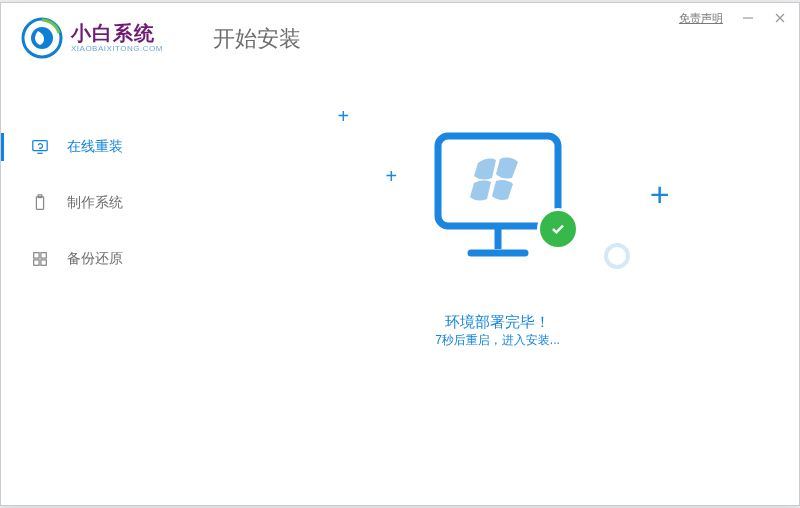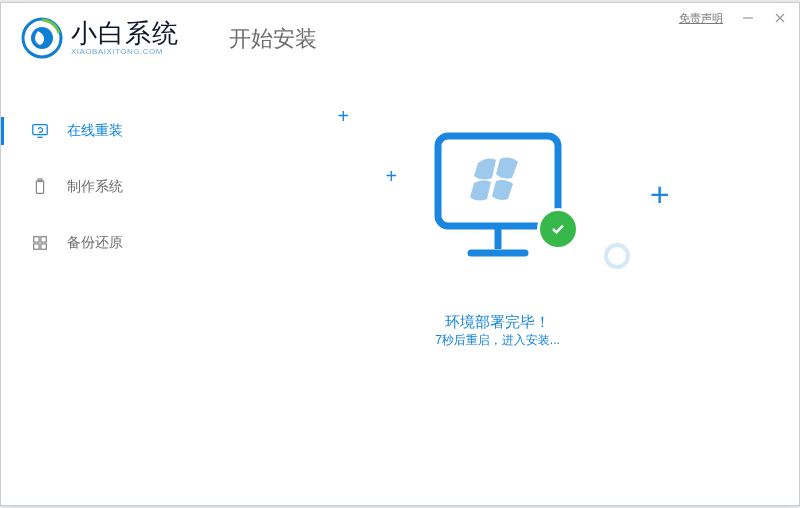--- a/index.html
+++ b/index.html
@@ -6,24 +6,24 @@
 body { background: #eef0f2; display: flex; align-items: center; justify-content: center; height: 100vh; }
 .window { width: 800px; height: 504px; background: #fff; border: 1px solid #c8ccd0; box-shadow: 0 4px 20px rgba(0,0,0,0.12); position: relative; }
 .titlebar { position: absolute; top: 0; right: 0; height: 30px; display: flex; align-items: center; gap: 18px; padding: 0 12px; }
 .disclaimer { font-size: 11px; color: #7a7a7a; text-decoration: underline; cursor: pointer; }
 .tb-btn { width: 14px; height: 14px; display: flex; align-items: center; justify-content: center; cursor: pointer; color: #999; }
 .tb-btn svg { width: 12px; height: 12px; stroke: #9a9a9a; stroke-width: 1.2; fill: none; }
 .header { position: absolute; left: 20px; top: 14px; display: flex; align-items: center; gap: 20px; }
 .logo-block { display: flex; align-items: center; gap: 8px; }
 .logo-circle { width: 42px; height: 42px; }
 .logo-text { display: flex; flex-direction: column; line-height: 1; }
-.brand { font-size: 26px; font-weight: 400; color: #0f172a; letter-spacing: 1px; }
+.brand { font-size: 20px; font-weight: 700; color: #701a75; letter-spacing: 1px; }
 .domain { font-size: 8px; color: #6aa9d6; letter-spacing: 0.5px; margin-top: 2px; }
 .page-title { font-size: 22px; color: #6d6d6d; font-weight: 400; margin-left: 30px; margin-top: 2px; }
-.sidebar { position: absolute; left: 0; top: 100px; width: 195px; }
+.sidebar { position: absolute; left: 0; top: 116px; width: 195px; }
 .nav-item { display: flex; align-items: center; height: 56px; padding-left: 30px; gap: 18px; cursor: pointer; position: relative; }
 .nav-item.active::before { content: ""; position: absolute; left: 0; top: 14px; bottom: 14px; width: 3px; background: #1184e1; }
 .nav-item .icon { width: 18px; height: 18px; display: flex; align-items: center; justify-content: center; }
 .nav-item .icon svg { stroke: #8b8b8b; fill: none; stroke-width: 1.4; }
 .nav-item.active .icon svg { stroke: #1184e1; }
 .nav-item .label { font-size: 14px; color: #6e6e6e; }
 .nav-item.active .label { color: #1184e1; }
 .main { position: absolute; left: 195px; right: 0; top: 80px; bottom: 0; display: flex; flex-direction: column; align-items: center; }
 .illus-wrap { position: relative; width: 380px; height: 190px; margin-top: 20px; }
 .monitor { position: absolute; left: 50%; top: 18px; transform: translateX(-50%); }

